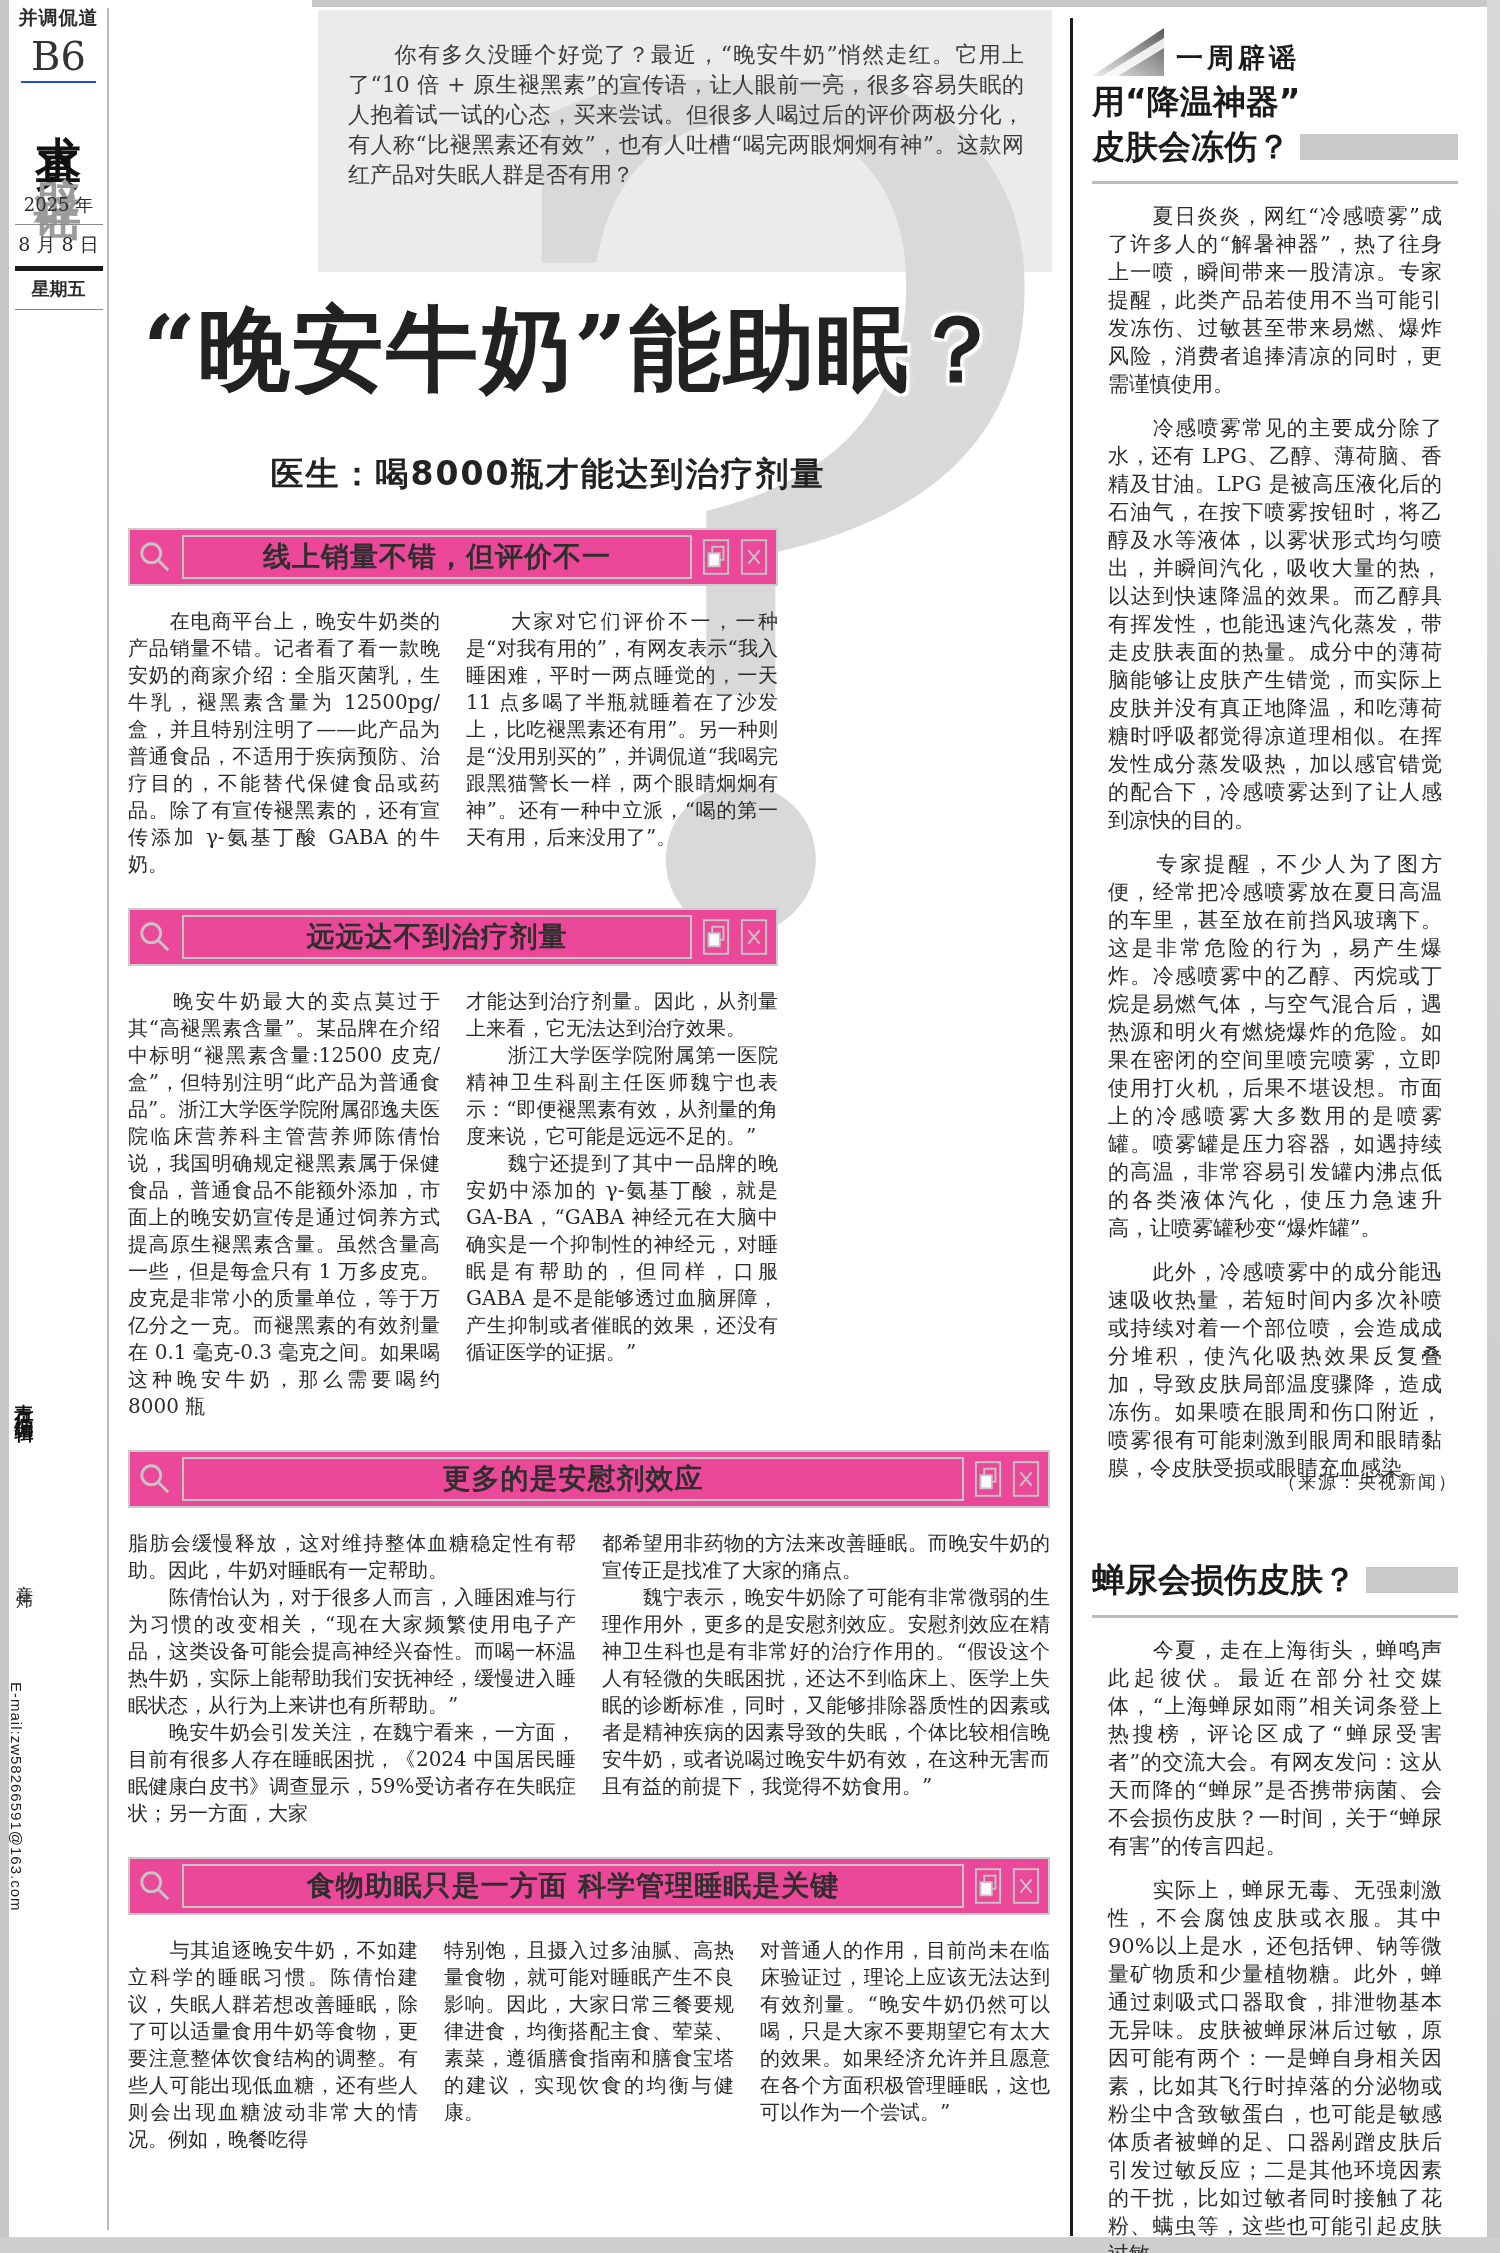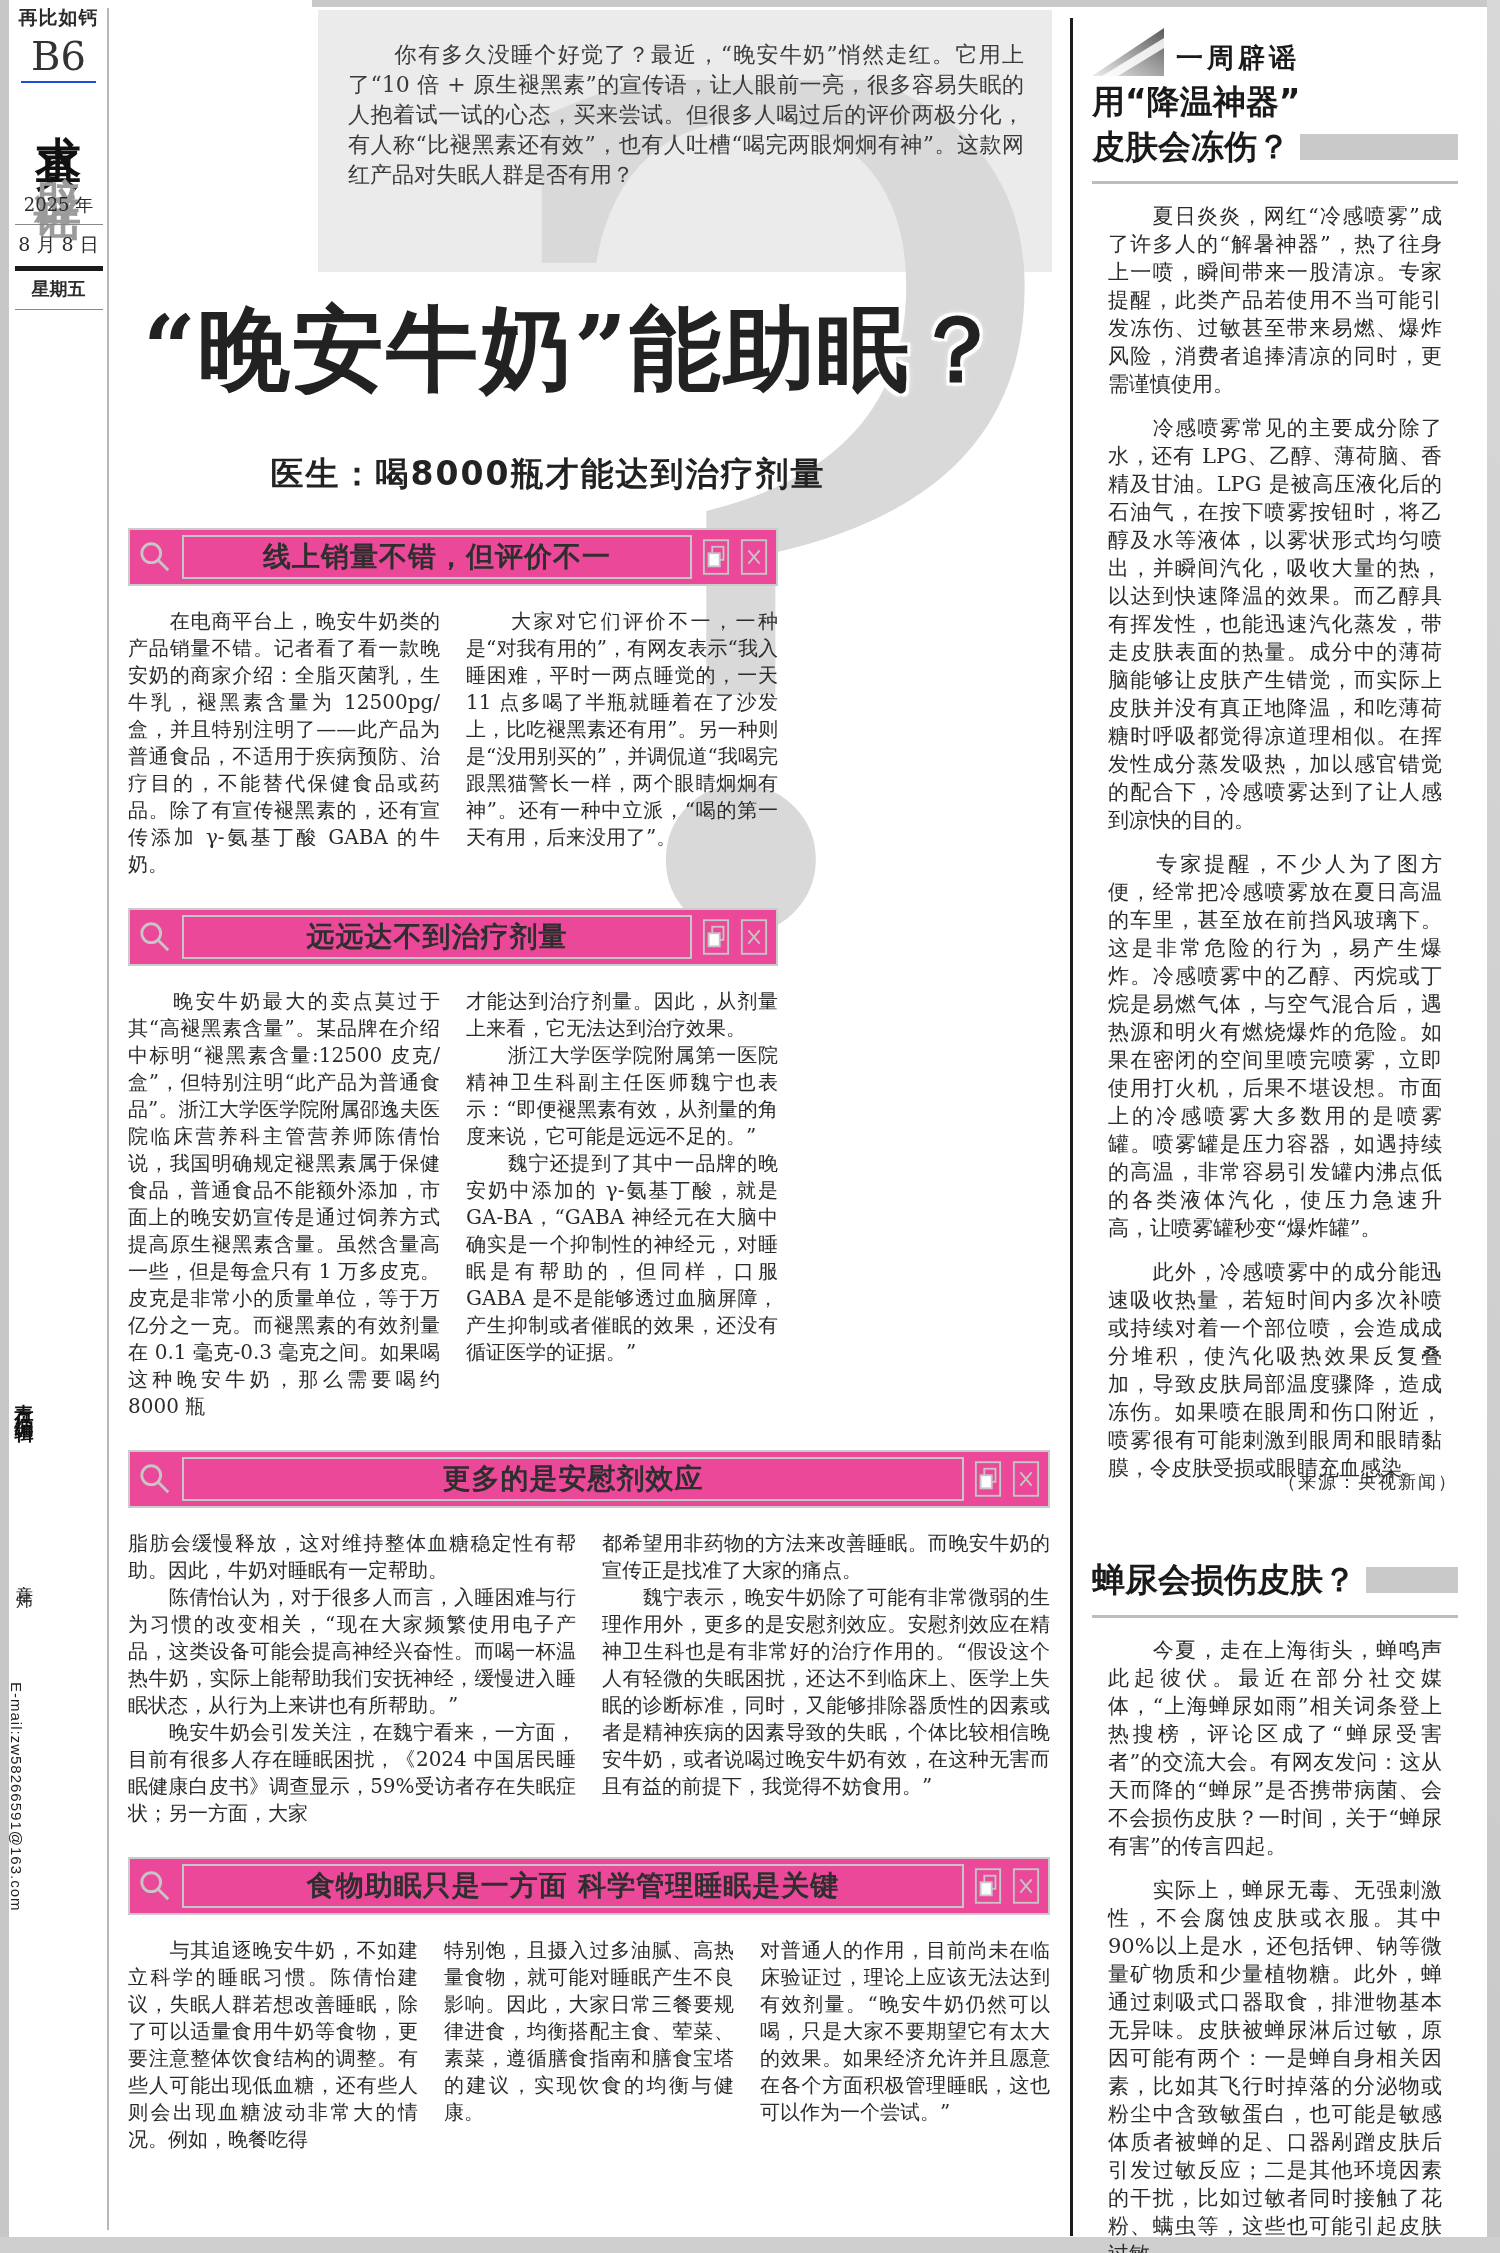--- a/index.html
+++ b/index.html
@@ -74,21 +74,21 @@
 <body>
 
 <div class="page">
 
   <div class="edge-left"></div>
   <div class="edge-right"></div>
   <div class="edge-bottom"></div>
   <div class="edge-top"></div>
 
   <div class="masthead">
-    <div class="paper-logo">再比如钙</div>
+    <div class="paper-logo">并调侃道</div>
     <div class="page-no">B6</div>
     <div class="col-main">求真</div>
     <div class="col-sub">辟谣</div>
     <div class="m-year">2025 年</div>
     <div class="m-rule"></div>
     <div class="m-day">8 月 8 日</div>
     <div class="m-rule-thick"></div>
     <div class="m-week">星期五</div>
     <div class="m-rule2"></div>
   </div>

